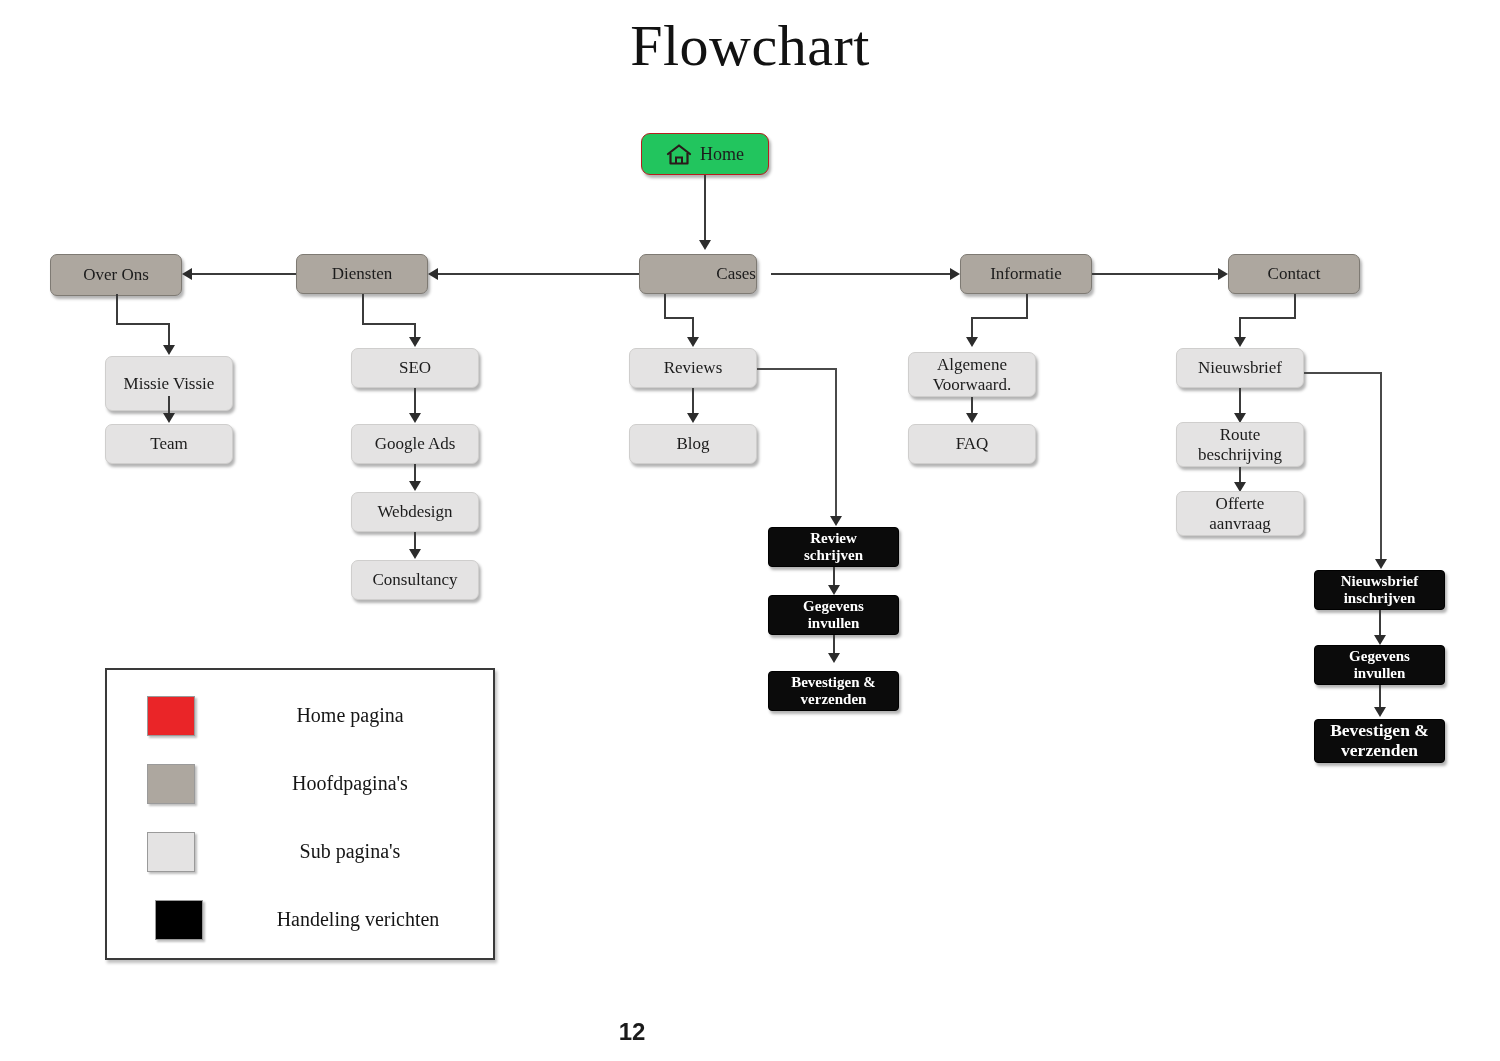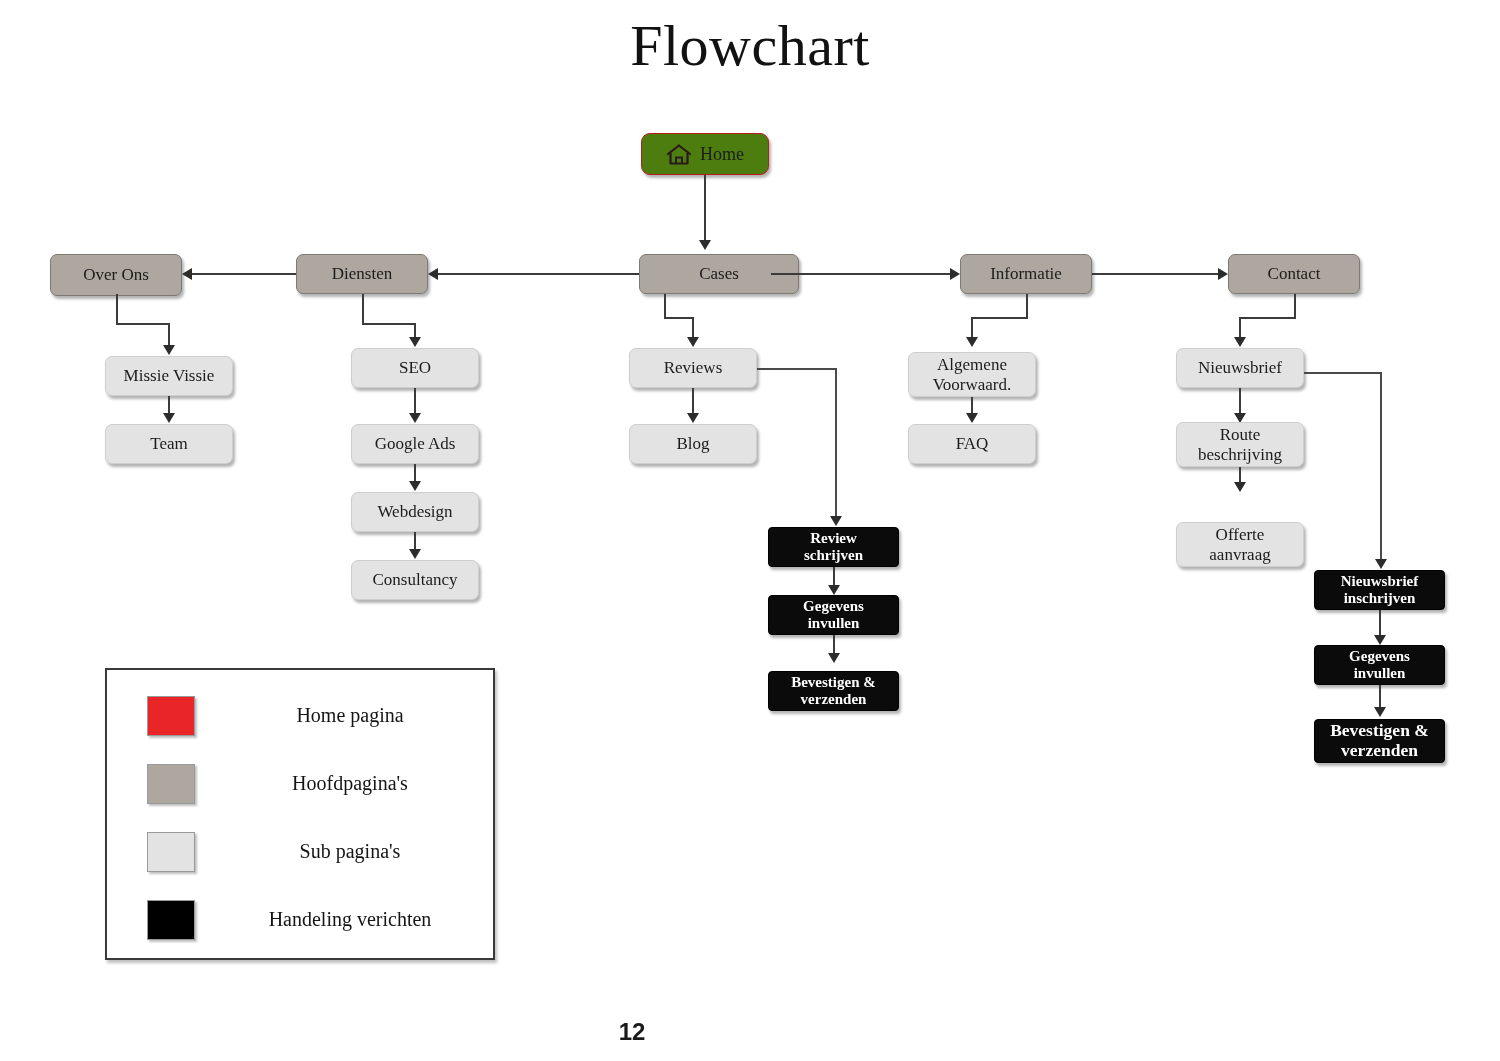--- a/index.html
+++ b/index.html
@@ -15,21 +15,21 @@
   .pagenum{position:absolute;left:0;top:1018px;width:1264px;text-align:center;
            font-family:"Liberation Sans",sans-serif;font-size:24px;font-weight:bold;
            color:#1a1a1a;}
 
   
   .node{position:absolute;box-sizing:border-box;display:flex;
         align-items:center;justify-content:center;text-align:center;
         border-radius:7px;font-family:"Liberation Serif",serif;
         line-height:1.12;box-shadow:2px 3px 3px rgba(0,0,0,.30);}
 
-  .node.home{background:#4d7c0f;border:1px solid #b81d1f;color:#1d1d1d;
+  .node.home{background:#22c55e;border:1px solid #b81d1f;color:#1d1d1d;
              font-size:18px;border-radius:9px;}
   .node.home .lbl{padding-left:8px;}
 
   .node.main{background:#ada79f;border:1px solid #7e7a73;color:#1c1c1c;
              font-size:17px;}
   .node.sub{background:#e4e3e3;border:1px solid #cfcecd;color:#1c1c1c;
             font-size:17px;}
   .node.action{background:#0b0b0b;border:1px solid #000;color:#ffffff;
                font-size:15px;font-weight:bold;border-radius:4px;}
   .node.action.big{font-size:17.5px;}
@@ -77,21 +77,21 @@
 
   <div class="ln v" style="left:704px;top:175px;height:65px;"></div>
   <div class="arrow down" style="left:699px;top:240px;"></div>
 
   <div class="node main" style="left:50px;top:254px;width:132px;height:42px;">
     <span>Over Ons</span>
   </div>
   <div class="node main" style="left:296px;top:254px;width:132px;height:40px;">
     <span>Diensten</span>
   </div>
-  <div class="node main" style="left:639px;top:254px;width:160px;height:40px;">
+  <div class="node main" style="left:639px;top:254px;width:118px;height:40px;justify-content:flex-end;">
     <span>Cases</span>
   </div>
   <div class="node main" style="left:960px;top:254px;width:132px;height:40px;">
     <span>Informatie</span>
   </div>
   <div class="node main" style="left:1228px;top:254px;width:132px;height:40px;">
     <span>Contact</span>
   </div>
 
   <div class="ln h" style="left:192px;top:273px;width:104px;"></div>
@@ -104,21 +104,21 @@
   <div class="arrow right" style="left:950px;top:268px;"></div>
 
   <div class="ln h" style="left:1092px;top:273px;width:126px;"></div>
   <div class="arrow right" style="left:1218px;top:268px;"></div>
 
   <div class="ln v" style="left:116px;top:294px;height:30px;"></div>
   <div class="ln h" style="left:116px;top:323px;width:54px;"></div>
   <div class="ln v" style="left:168px;top:323px;height:22px;"></div>
   <div class="arrow down" style="left:163px;top:345px;"></div>
 
-  <div class="node sub" style="left:105px;top:356px;width:128px;height:40px;">
+  <div class="node sub" style="left:105px;top:356px;width:128px;height:55px;">
     <span>Missie Vissie</span>
   </div>
   <div class="ln v" style="left:168px;top:396px;height:17px;"></div>
   <div class="arrow down" style="left:163px;top:413px;"></div>
   <div class="node sub" style="left:105px;top:424px;width:128px;height:40px;">
     <span>Team</span>
   </div>
 
   <div class="ln v" style="left:362px;top:294px;height:30px;"></div>
   <div class="ln h" style="left:362px;top:323px;width:54px;"></div>
@@ -203,21 +203,21 @@
     <span>Nieuwsbrief</span>
   </div>
   <div class="ln v" style="left:1239px;top:388px;height:25px;"></div>
   <div class="arrow down" style="left:1234px;top:413px;"></div>
   <div class="node sub" style="left:1176px;top:422px;width:128px;height:45px;flex-direction:column;">
     <span>Route</span>
     <span>beschrijving</span>
   </div>
   <div class="ln v" style="left:1239px;top:467px;height:15px;"></div>
   <div class="arrow down" style="left:1234px;top:482px;"></div>
-  <div class="node sub" style="left:1176px;top:491px;width:128px;height:45px;flex-direction:column;margin-top:31px;">
+  <div class="node sub" style="left:1176px;top:491px;width:128px;height:45px;flex-direction:column;">
     <span>Offerte</span>
     <span>aanvraag</span>
   </div>
 
   <div class="ln h thin" style="left:1304px;top:372px;width:78px;"></div>
   <div class="ln v thin" style="left:1380px;top:372px;height:187px;"></div>
   <div class="arrow down" style="left:1375px;top:559px;"></div>
 
   <div class="node action" style="left:1314px;top:570px;width:131px;height:40px;flex-direction:column;">
     <span>Nieuwsbrief</span>
@@ -242,21 +242,21 @@
       <span class="legend-label" style="top:12px;">Home pagina</span>
     </div>
     <div class="legend-row" style="top:90px;">
       <span class="swatch" style="top:4px;background:#ada79f;"></span>
       <span class="legend-label" style="top:12px;">Hoofdpagina's</span>
     </div>
     <div class="legend-row" style="top:158px;">
       <span class="swatch" style="top:4px;background:#e4e3e3;"></span>
       <span class="legend-label" style="top:12px;">Sub pagina's</span>
     </div>
-    <div class="legend-row" style="top:226px;">
+    <div class="legend-row" style="top:226px;margin-left:8px;">
       <span class="swatch" style="top:4px;background:#000000;"></span>
       <span class="legend-label" style="top:12px;">Handeling verichten</span>
     </div>
   </div>
 
   <div class="pagenum">12</div>
 
 </div>
 
 </body></html>

